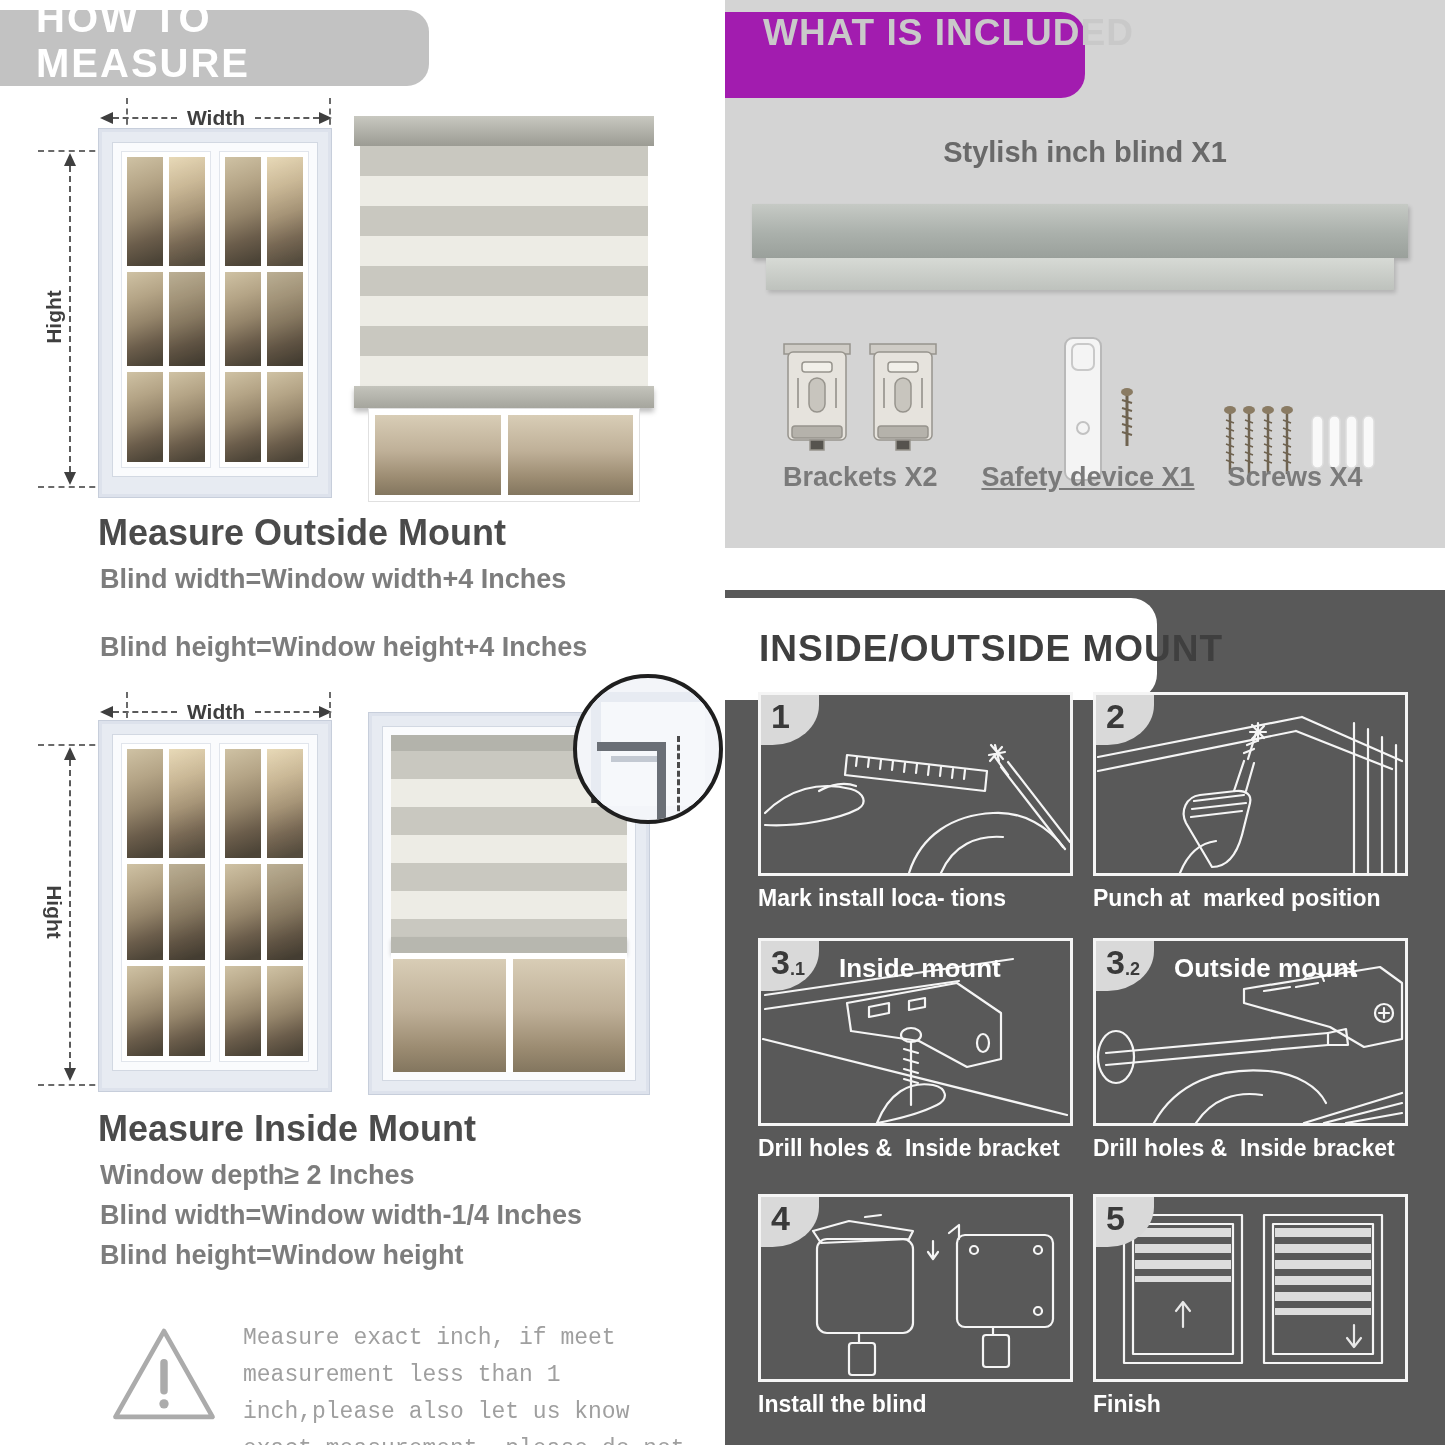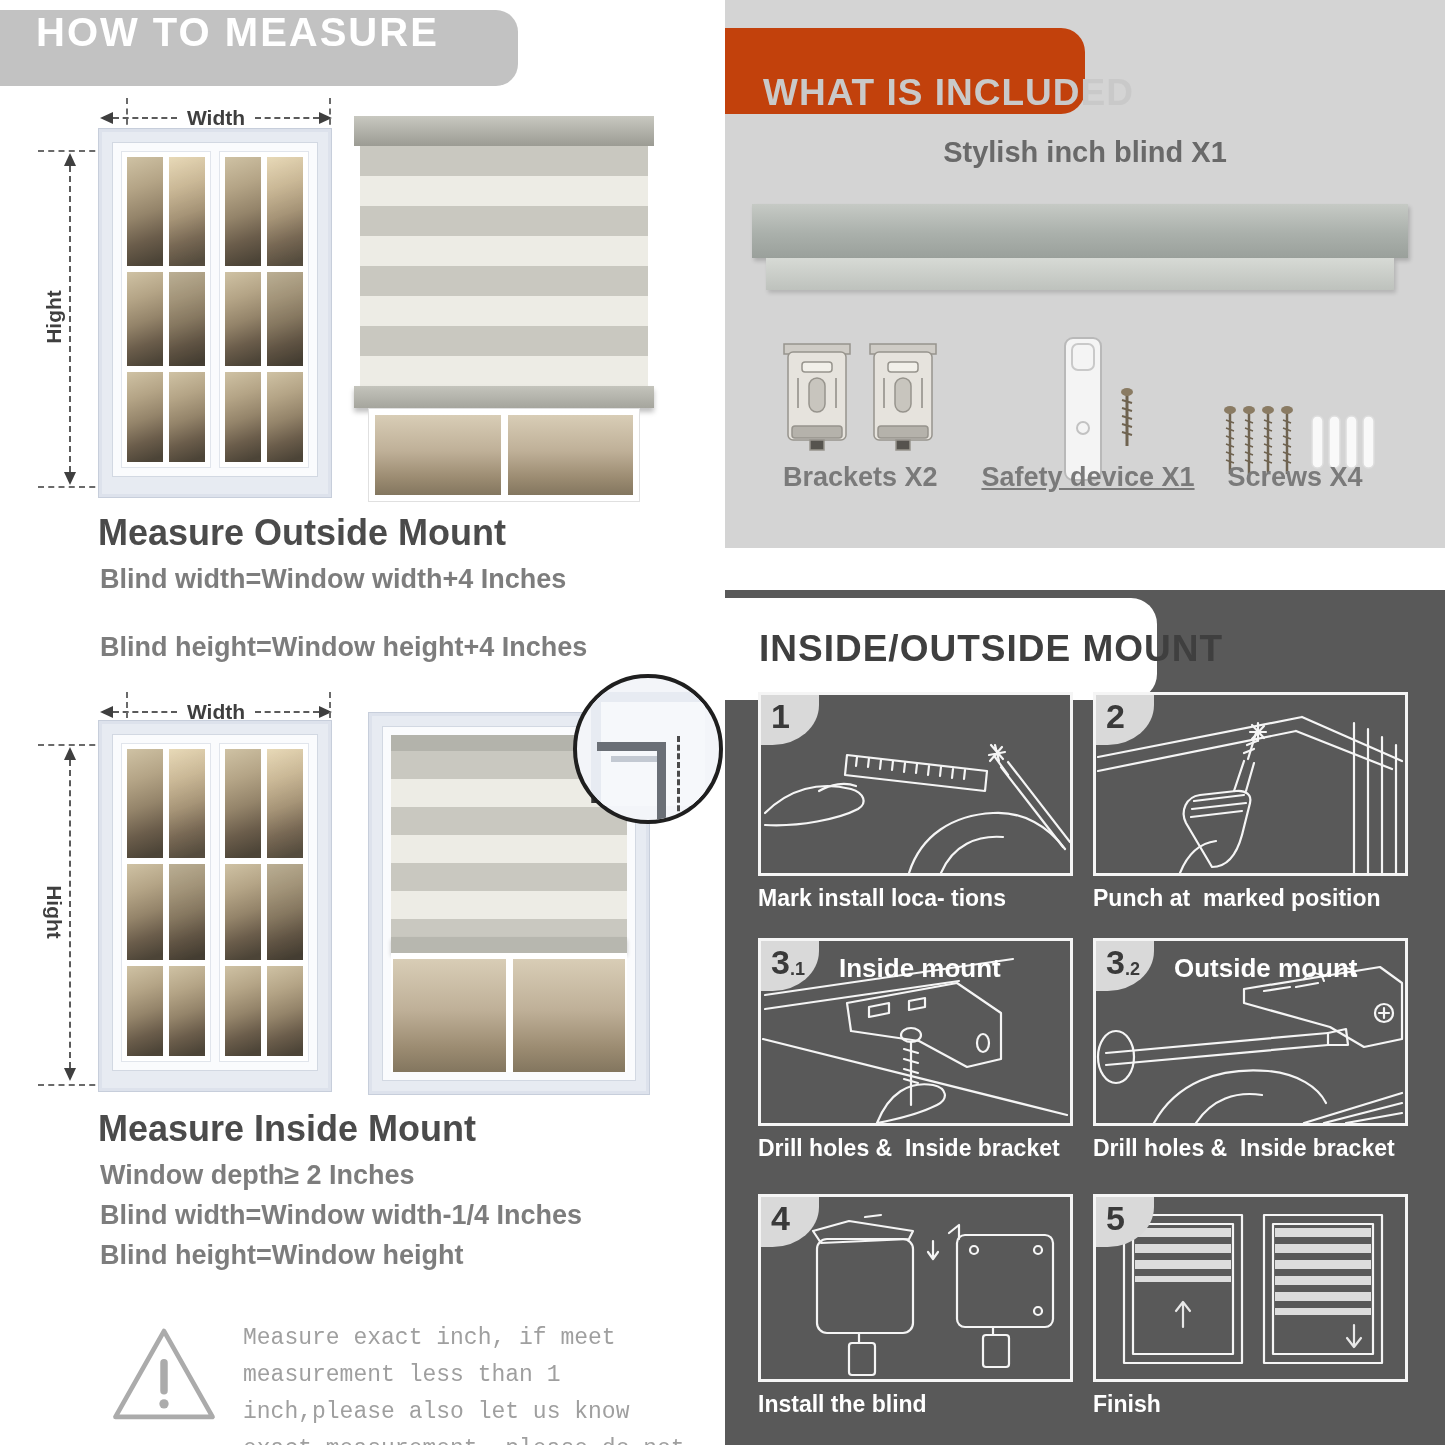--- a/index.html
+++ b/index.html
@@ -3,22 +3,22 @@
 <meta charset="utf-8">
 <style>
   html,body{margin:0;padding:0;background:#fff;}
   body{font-family:"Liberation Sans", sans-serif;}
   .page{position:relative;width:1445px;height:1445px;background:#fff;overflow:hidden;}
 
   
   .abs{position:absolute;}
 
   
-  .band-left{left:0;top:10px;width:518px;height:76px;background:#c2c2c2;
-    border-radius:0 22px 22px 0;display:flex;align-items:flex-start;}
+  .band-left{left:0;top:10px;width:429px;height:76px;background:#c2c2c2;
+    border-radius:0 22px 22px 0;display:flex;align-items:flex-end;}
   .band-left span{color:#fff;font-size:40px;font-weight:bold;letter-spacing:2px;padding-left:36px;}
 
   .h-title{font-size:36px;font-weight:bold;color:#4b4b4b;}
   .h-line{font-size:27px;font-weight:bold;color:#7d7d7d;}
 
   
   .harrow{display:flex;align-items:center;}
   .harrow .dash{flex:1;height:0;border-top:2px dashed #5a5a5a;}
   .harrow .lbl{margin:0 10px;font-size:21px;font-weight:bold;color:#3f3f3f;}
   .tri-l{width:0;height:0;border-top:6px solid transparent;border-bottom:6px solid transparent;border-right:13px solid #3f3f3f;}
@@ -54,21 +54,21 @@
   .rail2{height:16px;background:#b7b7af;box-shadow:0 3px 4px rgba(0,0,0,.2);}
   .lower{flex:1;display:flex;gap:7px;background:#fff;padding:6px 2px 0 2px;}
 
   .depth-circle{border-radius:50%;border:4px solid #1f1f1f;background:#f3f5f9;overflow:hidden;z-index:6;}
   .depth-lbl{font-size:23px;font-weight:bold;color:#333;text-align:center;}
 
   .warn-text{font-size:23px;color:#9f9f9f;line-height:37px;}
 
   
   .panel-included{left:725px;top:0;width:720px;height:548px;background:#d4d4d4;}
-  .band-included{left:0;top:12px;width:360px;height:86px;background:#c2410c;border-radius:0 24px 24px 0;display:flex;align-items:flex-end;margin-top:16px;}
+  .band-included{left:0;top:12px;width:360px;height:86px;background:#a21caf;border-radius:0 24px 24px 0;display:flex;align-items:flex-start;}
   .band-included span{color:#c9c9c9;font-size:37px;font-weight:bold;letter-spacing:1px;padding-left:38px;white-space:nowrap;}
   .product-label{left:0;top:136px;width:720px;text-align:center;font-size:29px;font-weight:bold;color:#696969;}
   .rail-top{left:27px;top:204px;width:656px;height:54px;background:linear-gradient(180deg,#c6cac5,#aab0ab 55%,#9aa09b);box-shadow:2px 3px 4px rgba(0,0,0,.18);}
   .rail-bot{left:41px;top:258px;width:628px;height:32px;background:linear-gradient(180deg,#d7dad5,#bec2bd);box-shadow:2px 3px 4px rgba(0,0,0,.15);}
   .item-label{font-size:27px;font-weight:bold;color:#7a7a7a;text-align:center;white-space:nowrap;}
 
   .panel-mount{left:725px;top:550px;width:720px;height:895px;background:#595959;margin-top:40px;}
   .band-mount{left:0;top:8px;width:432px;height:102px;background:#fff;border-radius:0 26px 26px 0;display:flex;align-items:center;}
   .band-mount span{color:#3f3f3f;font-size:37px;font-weight:bold;letter-spacing:1px;padding-left:34px;white-space:nowrap;}
 

